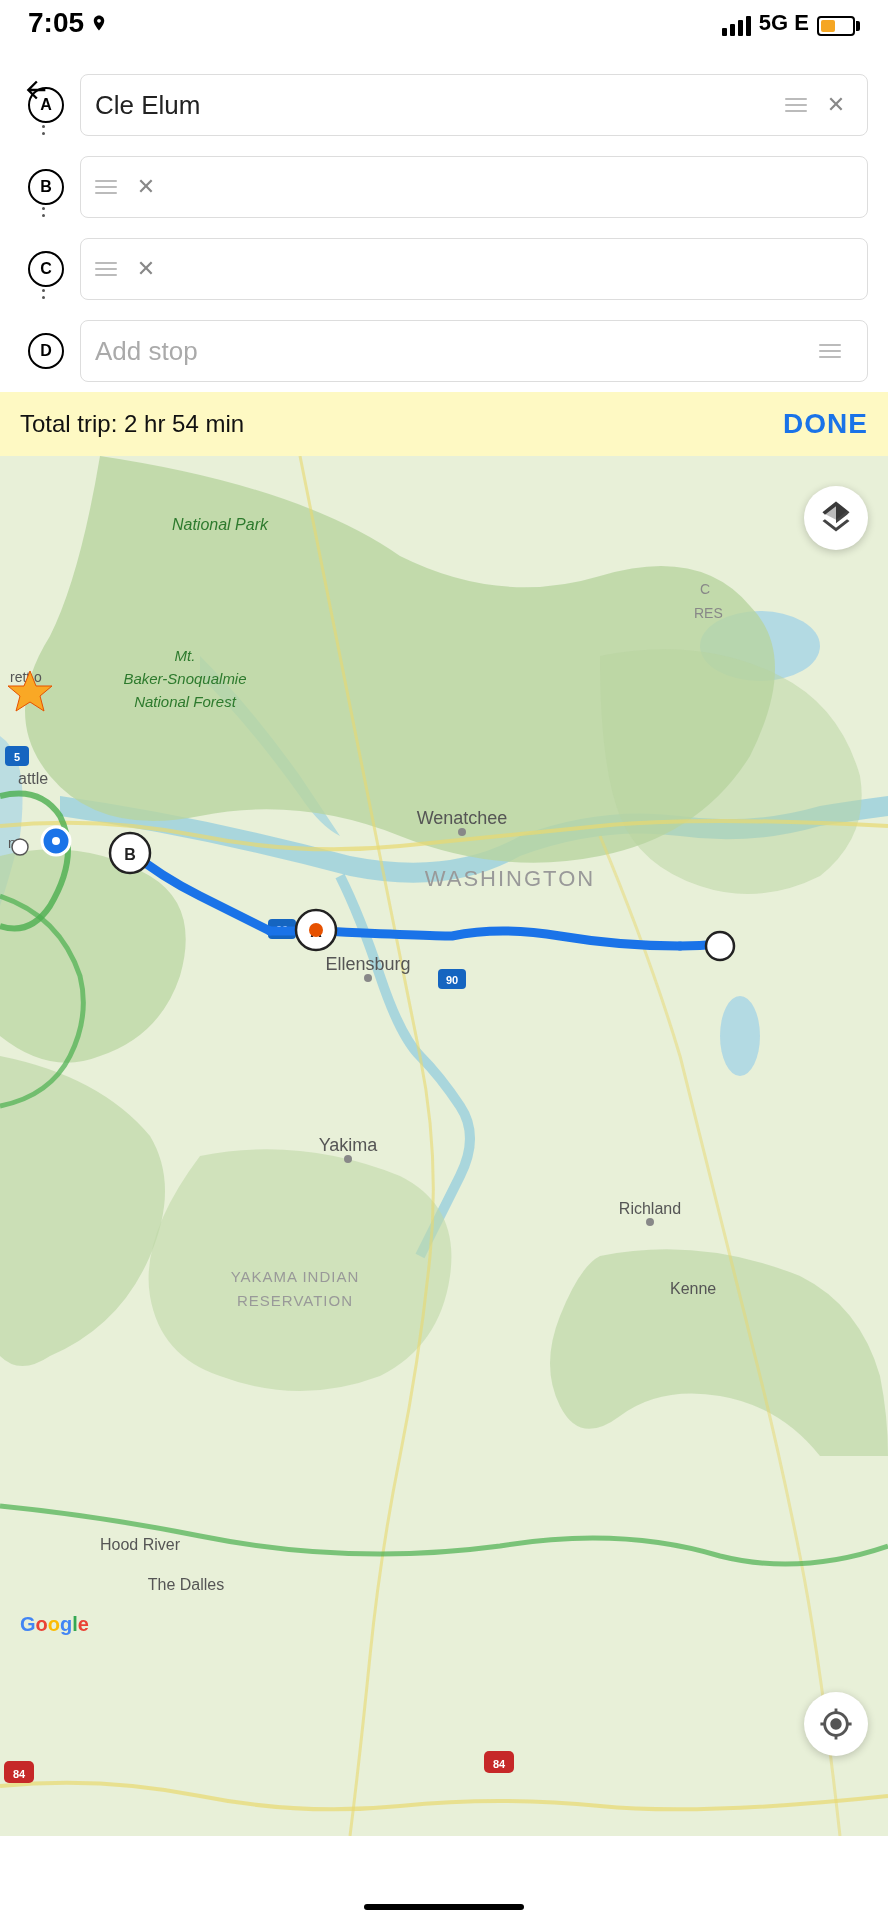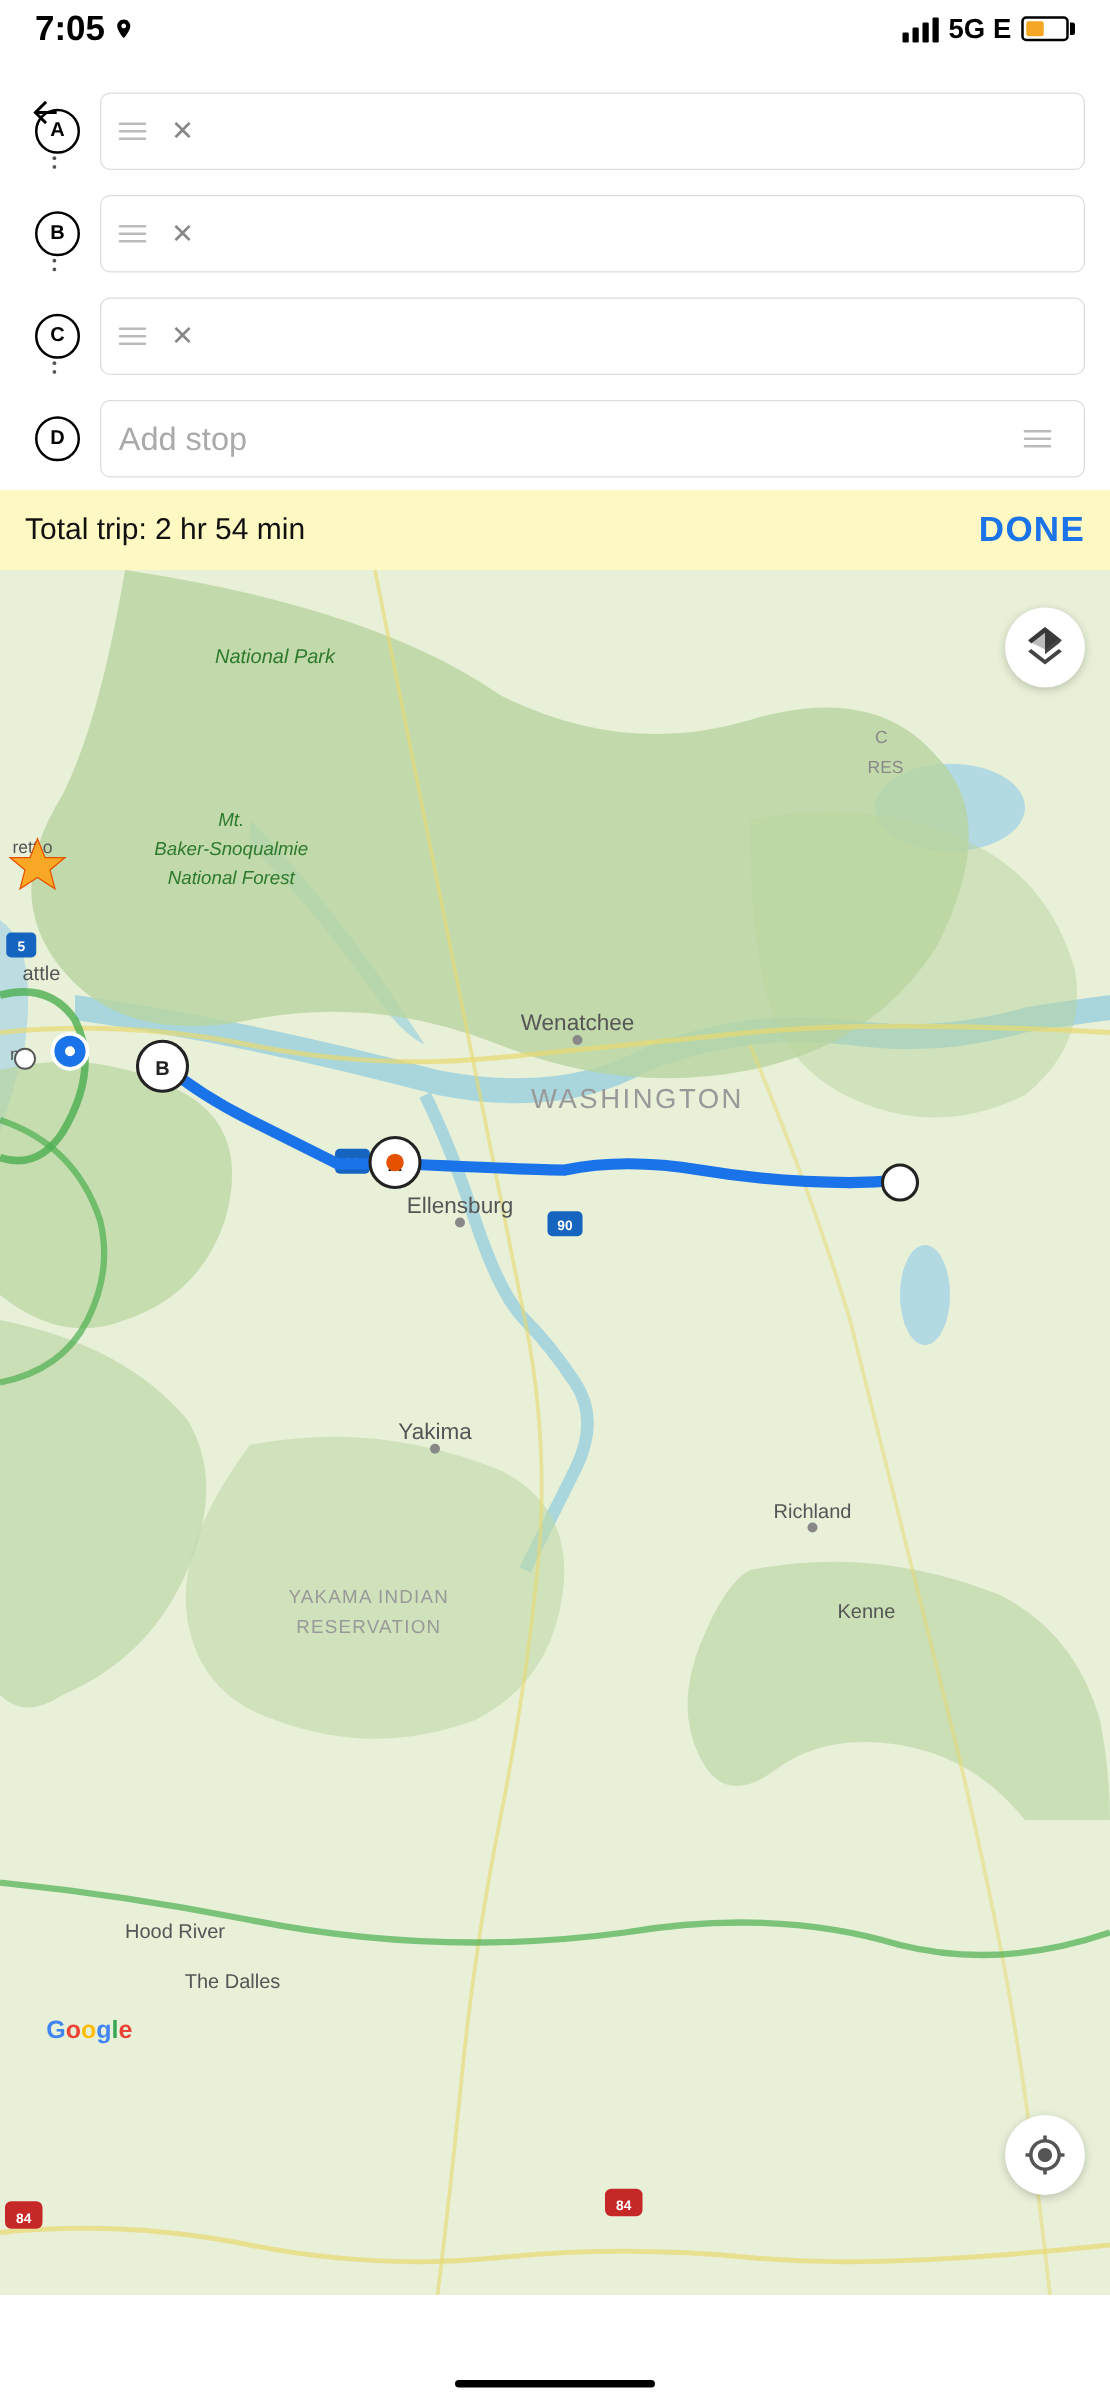--- a/index.html
+++ b/index.html
@@ -24,21 +24,21 @@
     .status-time {
       font-size: 28px;
       font-weight: 600;
       color: #000;
       display: flex;
       align-items: center;
       gap: 6px;
     }
     .status-right {
       display: flex;
-      align-items: center;
+      align-items: flex-end;
       gap: 8px;
     }
     .signal-bars {
       display: flex;
       align-items: flex-end;
       gap: 3px;
       height: 22px;
     }
     .signal-bar {
       width: 5px;
@@ -250,21 +250,21 @@
       justify-content: center;
       box-shadow: 0 2px 8px rgba(0,0,0,0.2);
       cursor: pointer;
       z-index: 10;
     }
 
     
     .google-logo {
       position: absolute;
       bottom: 200px;
-      left: 37px;
+      left: 20px;
       font-size: 20px;
       font-weight: 700;
       z-index: 10;
     }
     .g-blue { color: #4285F4; }
     .g-red { color: #EA4335; }
     .g-yellow { color: #FBBC04; }
     .g-green { color: #34A853; }
 
     
@@ -319,20 +319,21 @@
     <div style="position:relative; display:flex; align-items:center;">
 
       <div class="stop-marker">A</div>
 
       <div class="stop-connector-dots" style="top:54px; left:-38px; bottom:auto; height:20px;">
         <div class="dot"></div>
         <div class="dot"></div>
         <div class="dot"></div>
       </div>
       <div class="stop-input-wrapper">
+        <input type="text" class="stop-input" value="Cle Elum" style="">
         <div class="drag-handle">
           <div class="drag-line"></div>
           <div class="drag-line"></div>
           <div class="drag-line"></div>
         </div>
         <div class="clear-btn">✕</div>
       </div>
     </div>
 
     <div style="position:relative; display:flex; align-items:center;">

